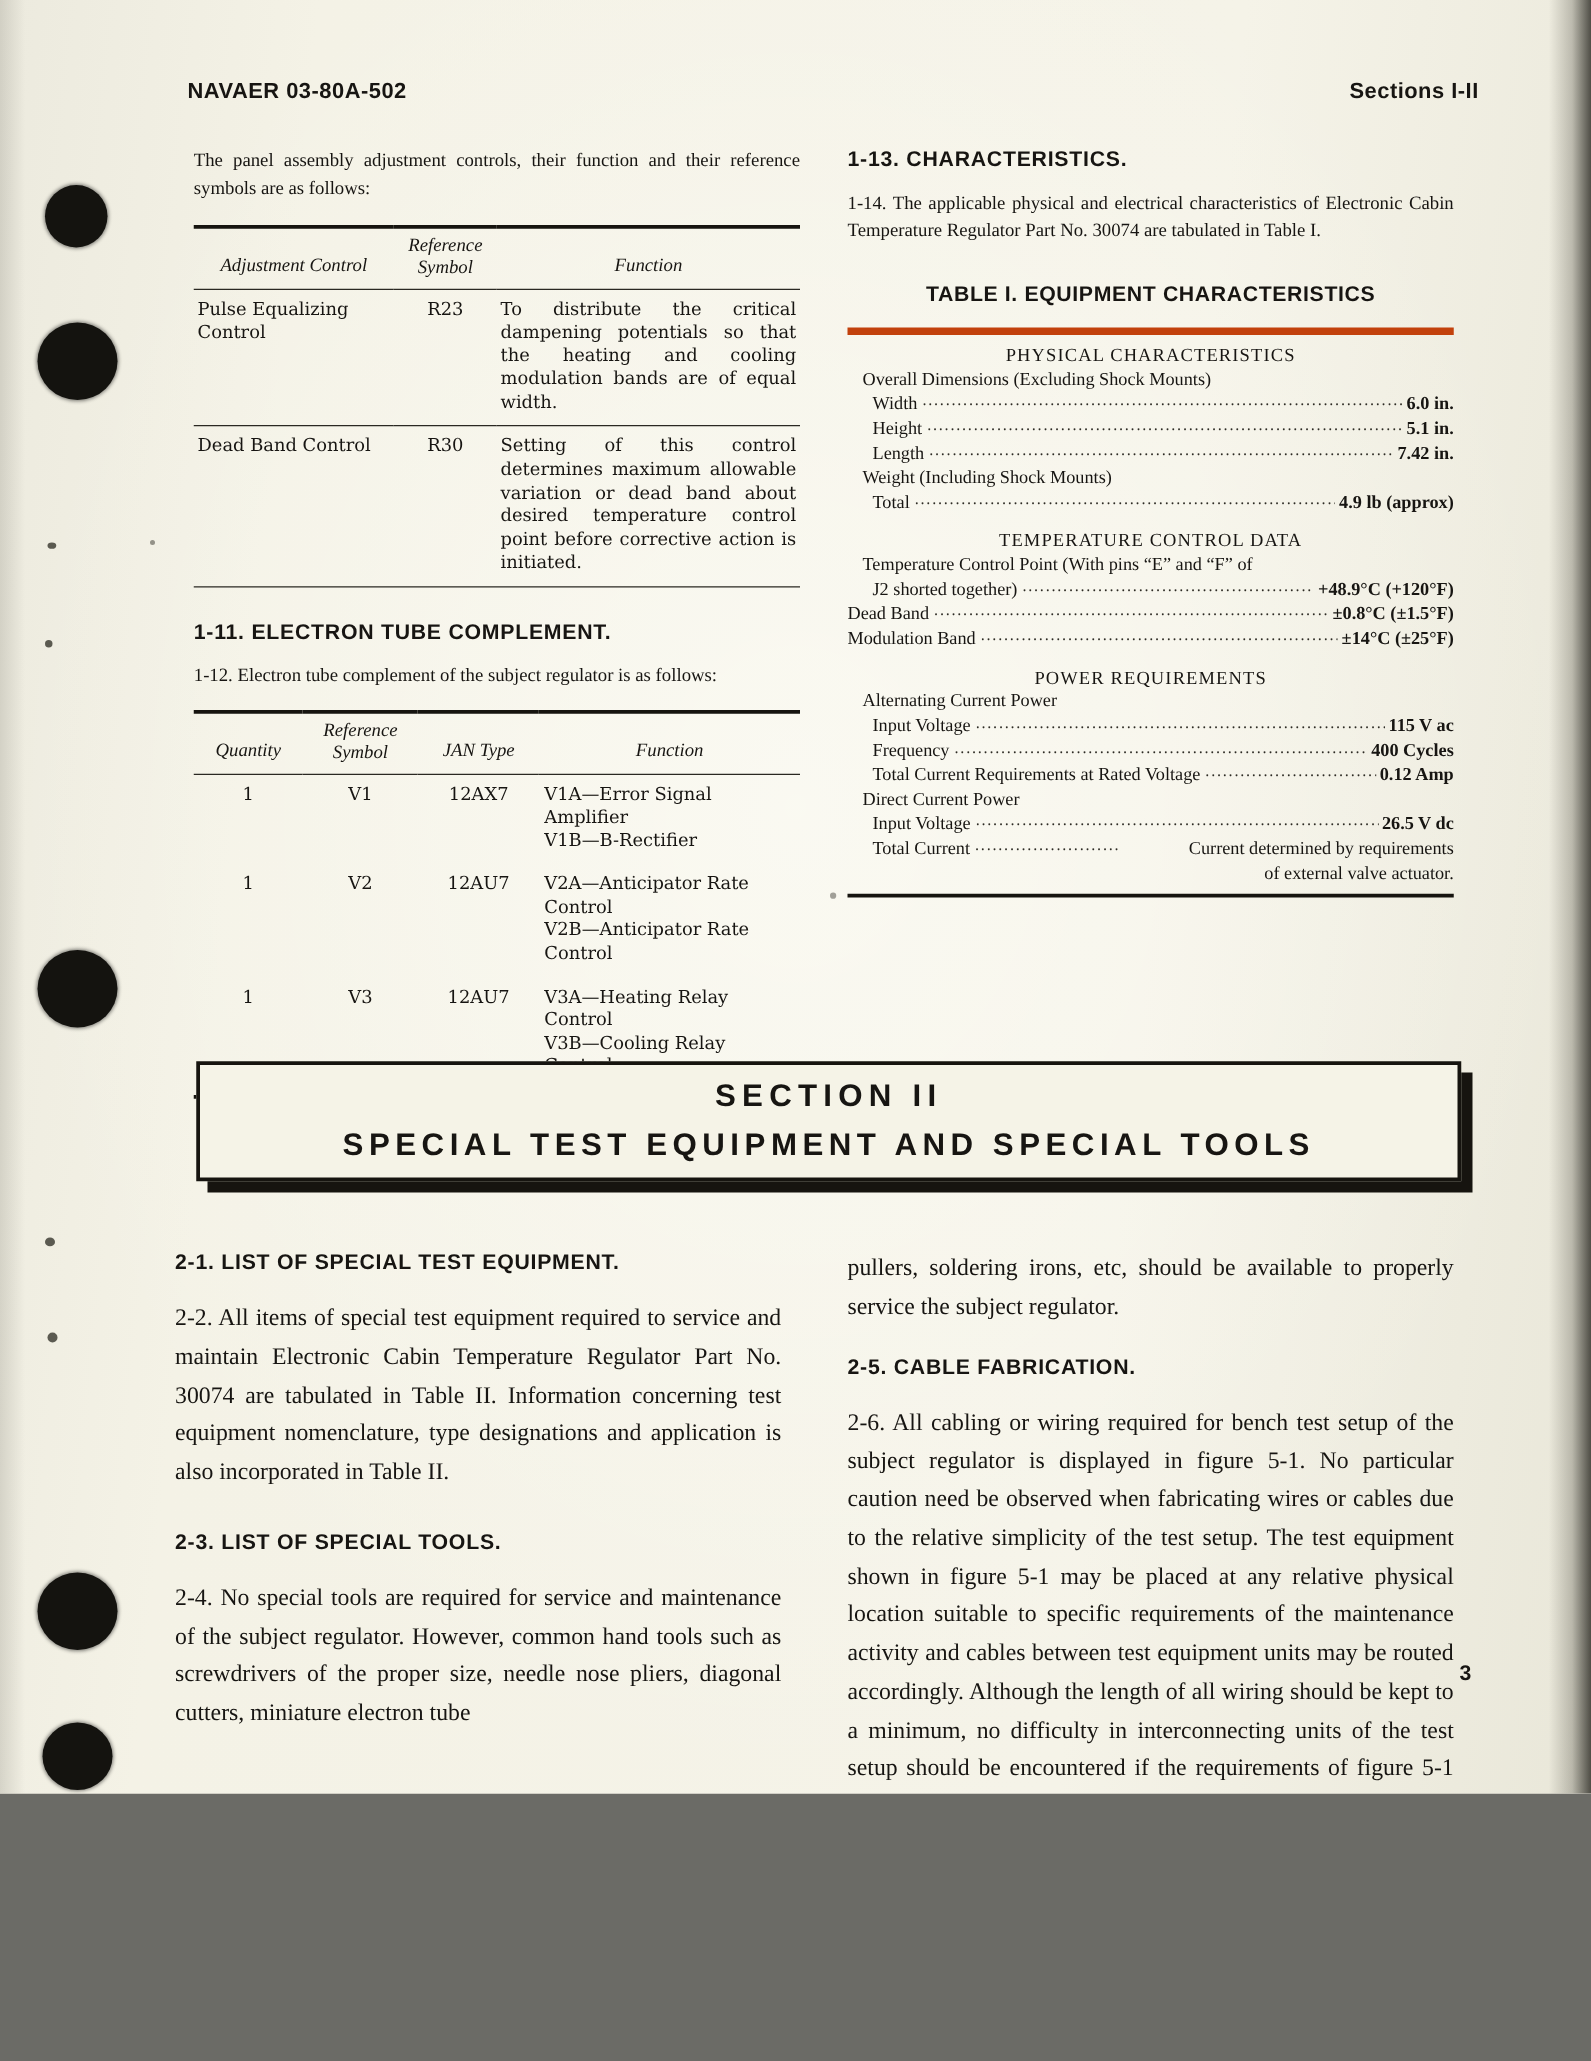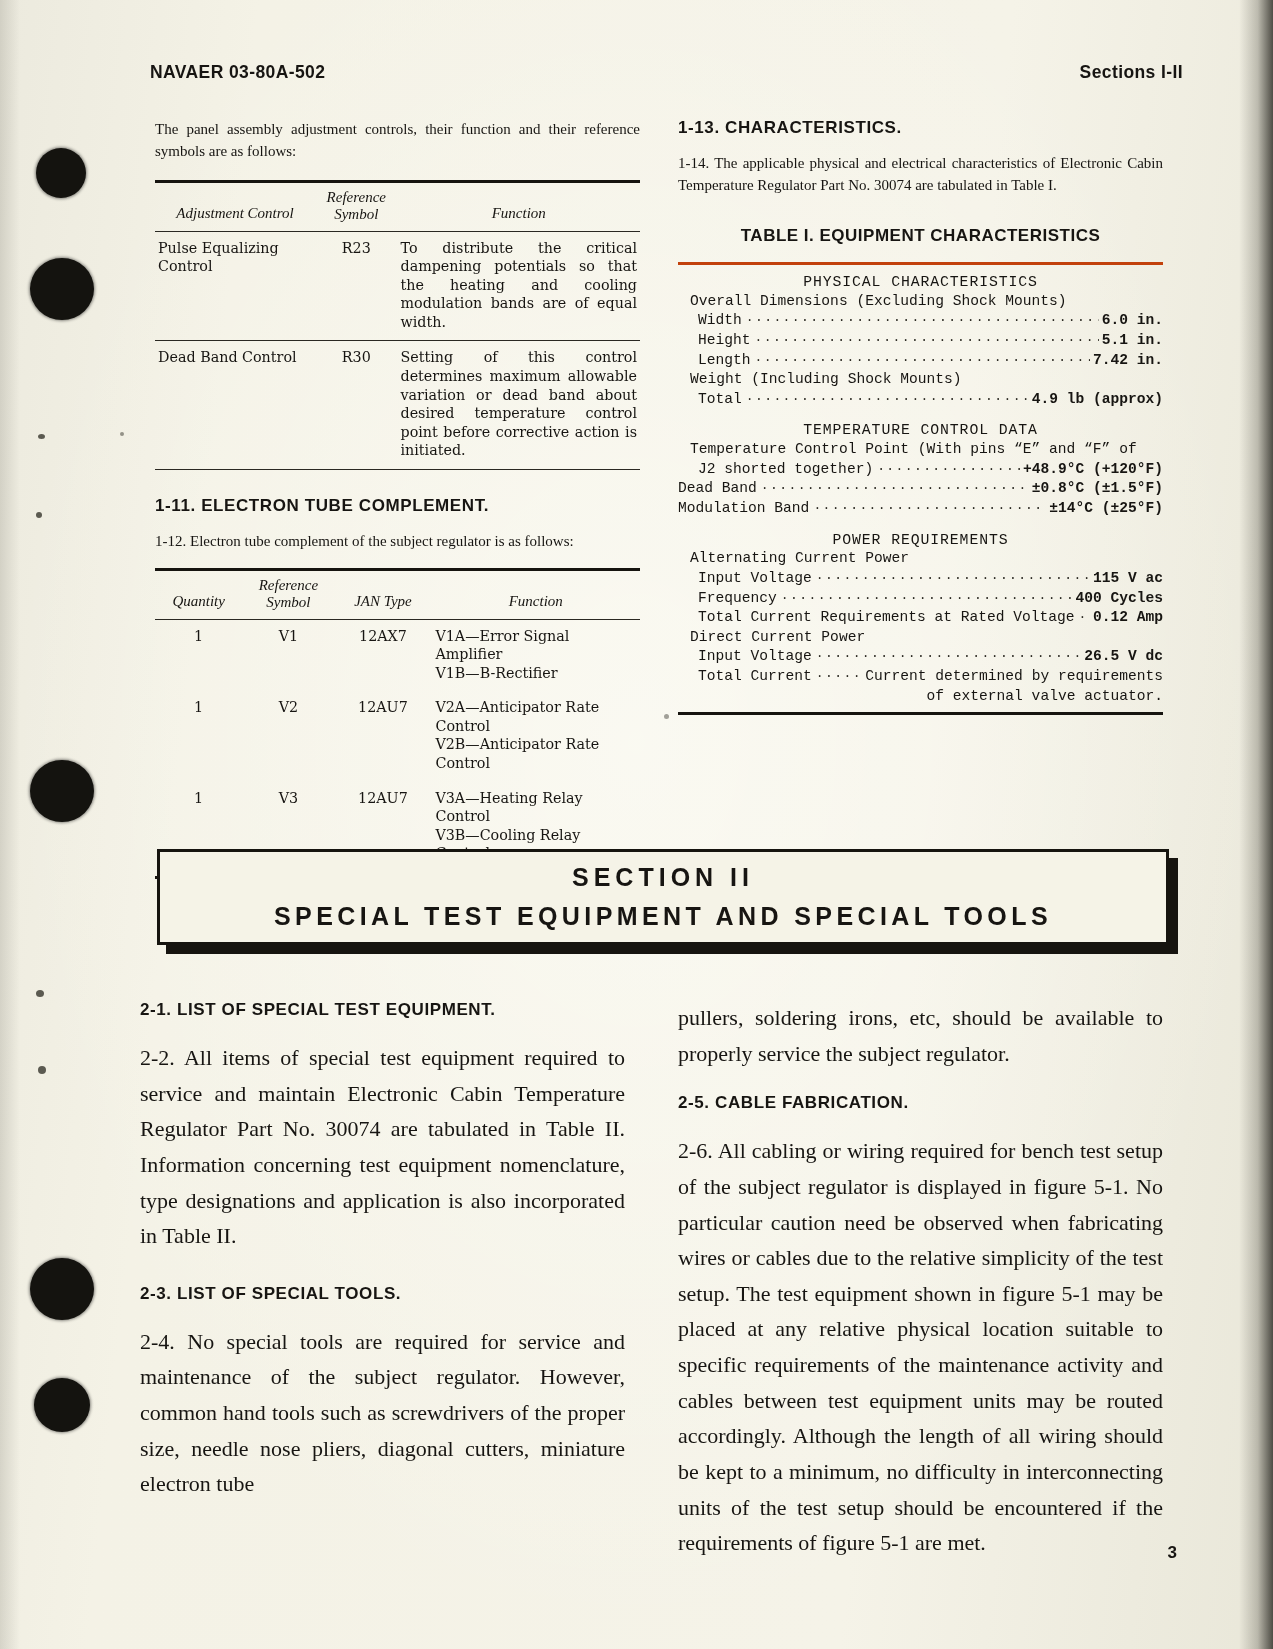--- a/index.html
+++ b/index.html
@@ -3,21 +3,21 @@
 <meta charset="utf-8">
 <style>
   html, body {
     margin: 0;
     padding: 0;
     background: #6b6b66;
   }
   .page {
     position: relative;
     width: 1273px;
-    height: 1649px;
+    height: 1435px;
     margin: 0 auto;
     background: #f2f0e4;
     overflow: hidden;
     font-family: "Liberation Serif", "DejaVu Serif", serif;
     color: #171512;
   }
   
   .paper-tone {
     position: absolute;
     inset: 0;
@@ -144,23 +144,23 @@
   
   .tbl1-title {
     font-family: "Liberation Sans", "DejaVu Sans", sans-serif;
     font-weight: bold;
     font-size: 17px;
     letter-spacing: 0.5px;
     text-align: center;
     margin: 30px 0 16px 0;
   }
   .tbl1-box {
-    border-top: 3px solid #c2410c;
+    border-top: 6px solid #c2410c;
     padding-top: 7px;
-    font-family: Liberation Mono, monospace;
+    font-family: Liberation Serif, serif;
     font-size: 14.6px;
     line-height: 1.0;
   }
   .grp-head {
     text-align: center;
     letter-spacing: 0.9px;
     margin: 3px 0 4px 0;
     font-size: 14.8px;
   }
   .grp-head.spaced { margin-top: 17px; }
@@ -232,21 +232,21 @@
   }
 
   
   .lower {
     position: absolute;
     top: 1000px;
     width: 485px;
   }
   .lower-left  { left: 140px; }
   .lower-right { left: 678px; }
-  .lower p.body { font-size: 22px; line-height: 1.62; }
+  .lower p.body { font-size: 19px; line-height: 1.62; }
   .lower h3.head { margin-bottom: 20px; }
   .lower .spacer-a { height: 30px; }
 
   .folio {
     position: absolute;
     right: 96px;
     bottom: 86px;
     font-family: "Liberation Sans", "DejaVu Sans", sans-serif;
     font-weight: bold;
     font-size: 17px;

